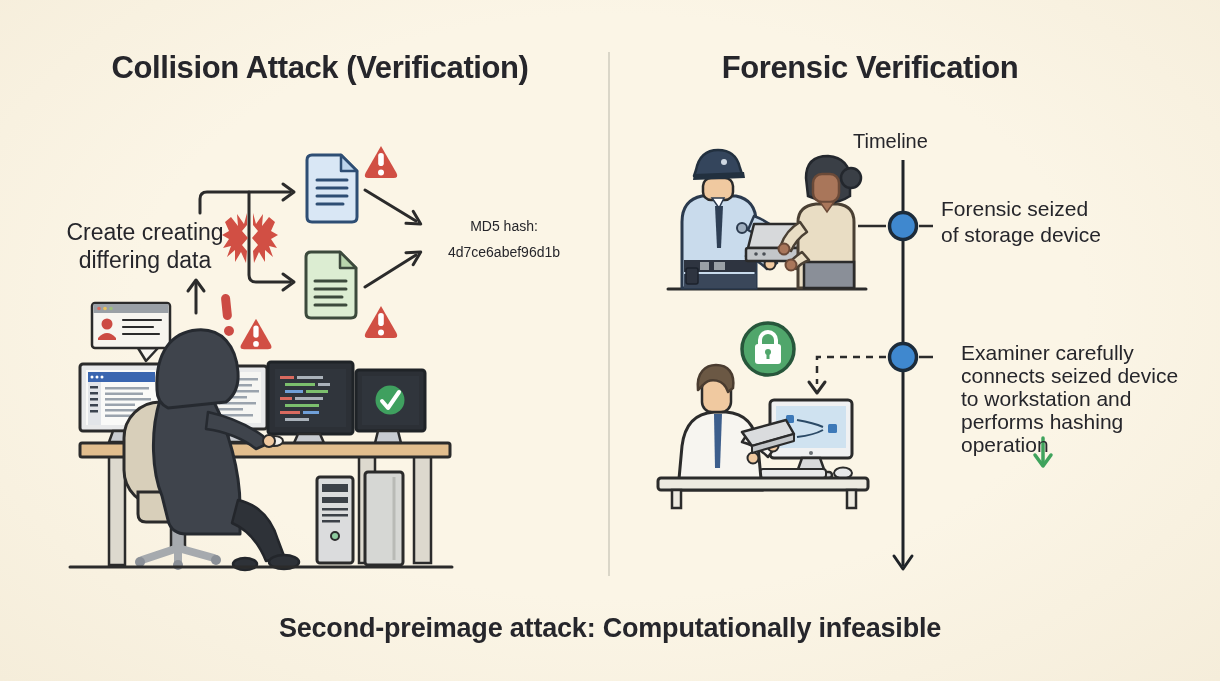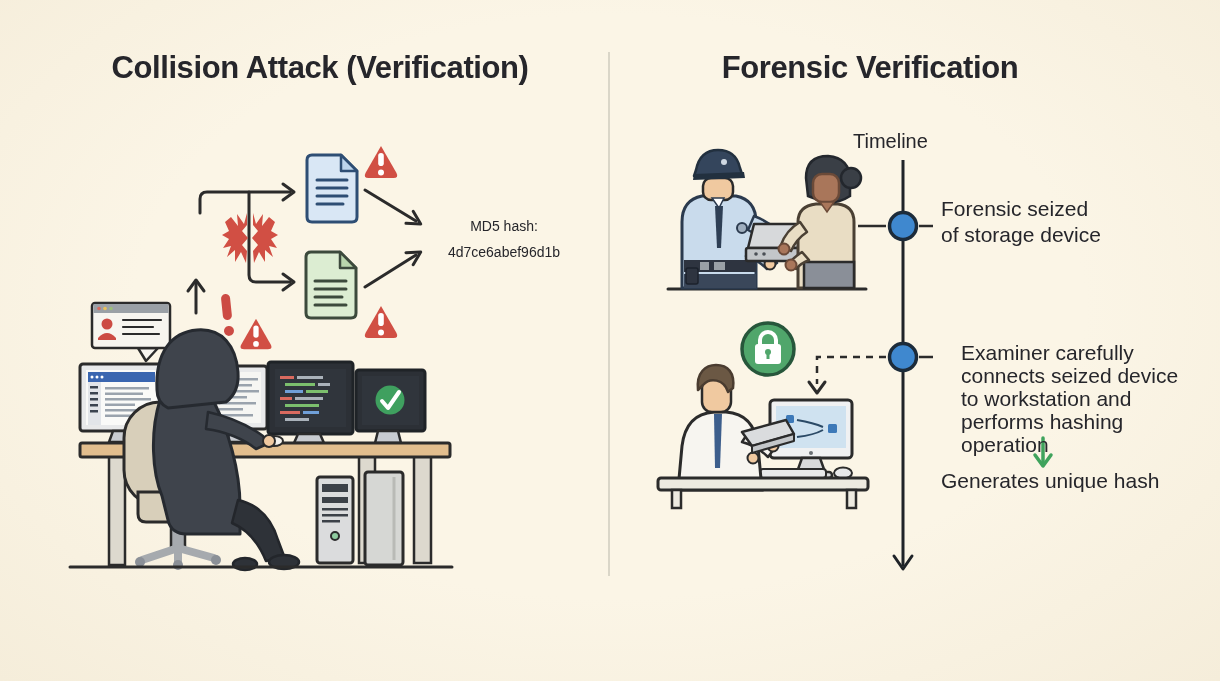--- a/index.html
+++ b/index.html
@@ -338,30 +338,34 @@
       <line x1="1043" y1="438" x2="1043" y2="462"></line>
       <path d="M 1035,455 L 1043,466 L 1051,455"></path>
     </g>
   </svg>
 
   <div class="abs divider" style="left:608px;top:52px;height:524px;"></div>
 
   <div class="abs title" style="left:30px;top:50px;width:580px;">Collision Attack (Verification)</div>
   <div class="abs title" style="left:620px;top:50px;width:500px;">Forensic Verification</div>
 
+  <div class="abs label-md" style="left:65px;top:218px;width:160px;">
+    <div>Create creating</div>
+    <div>differing data</div>
+  </div>
 
   <div class="abs hash-block" style="left:419px;top:213px;width:170px;">
     <div>MD5 hash:</div>
     <div>4d7ce6abef96d1b</div>
   </div>
 
   <div class="abs tl-label" style="left:853px;top:130px;width:100px;">Timeline</div>
 
   <div class="abs note" style="left:941px;top:196px;width:180px;">
     <div>Forensic seized</div>
     <div>of storage device</div>
   </div>
 
   <div class="abs note-wrap" style="left:941px;top:341px;width:238px;">Examiner carefully connects seized device to workstation and performs hashing operation</div>
 
-  <div class="abs note" style="left:941px;top:468px;width:240px;">Generates unique hash</div>
-
+
+  <div class="abs footer" style="left:0;top:613px;width:1220px;">Second-preimage attack: Computationally infeasible</div>
 </div>
 
 </body></html>

